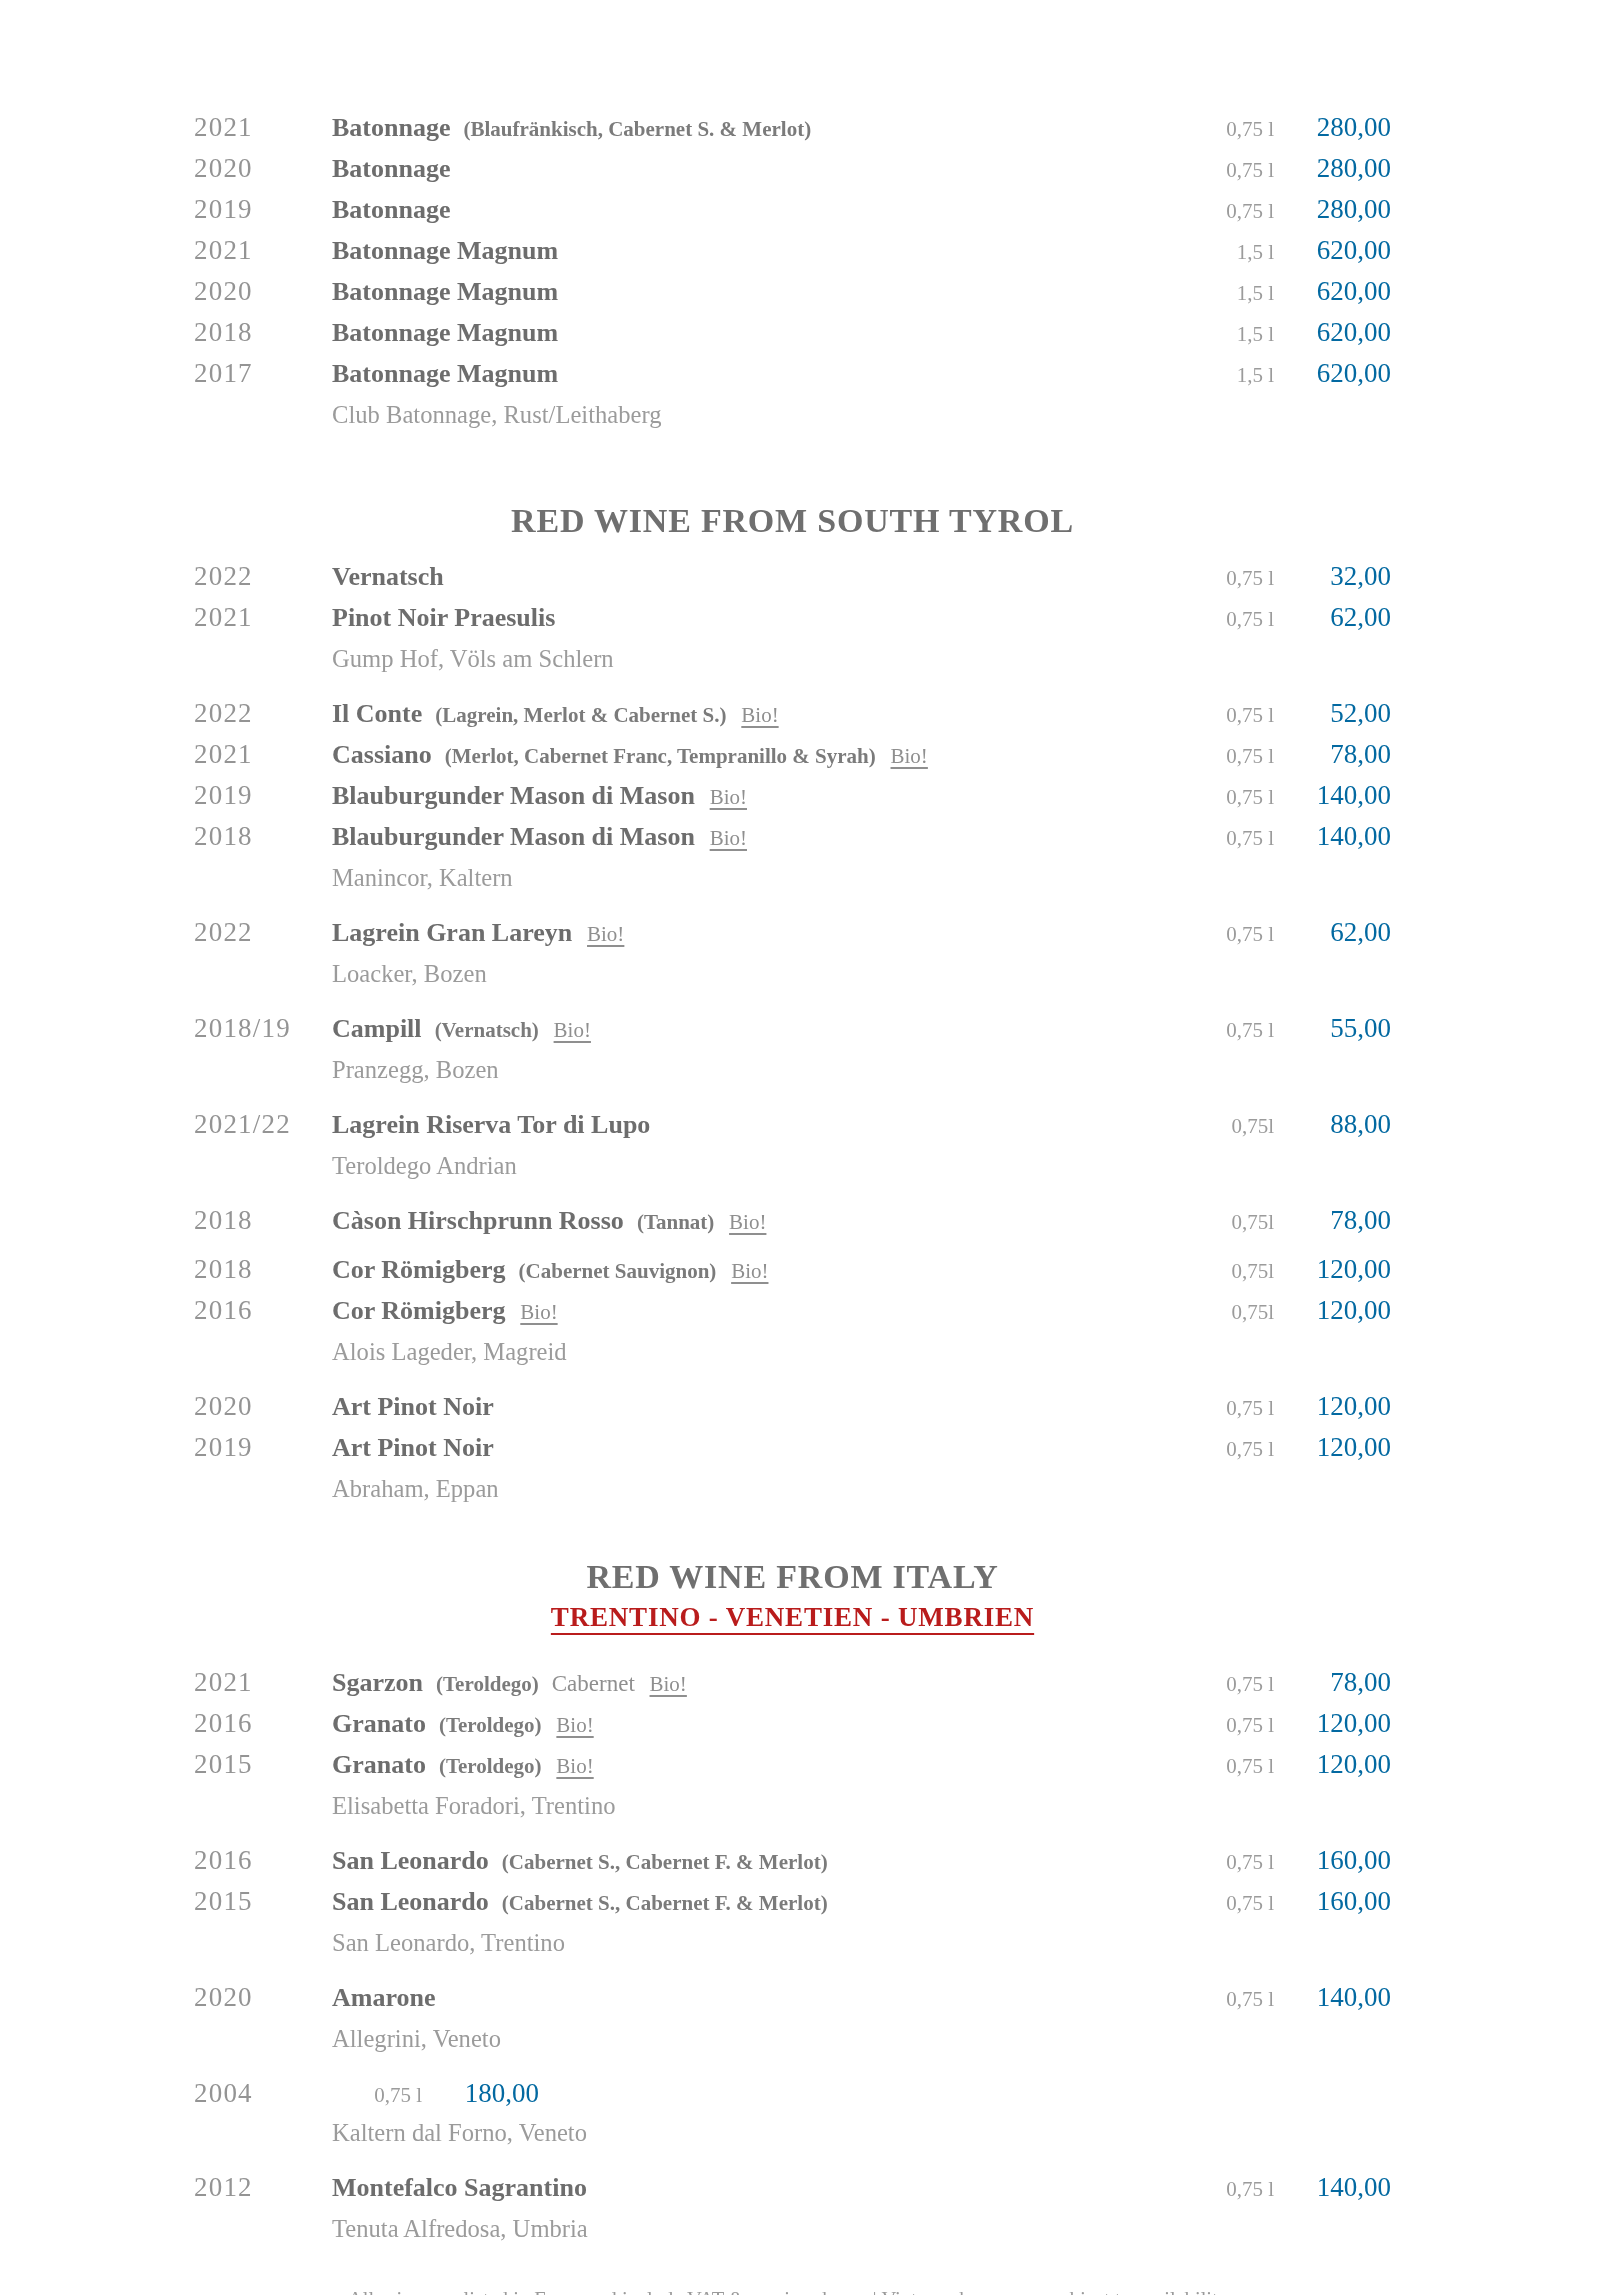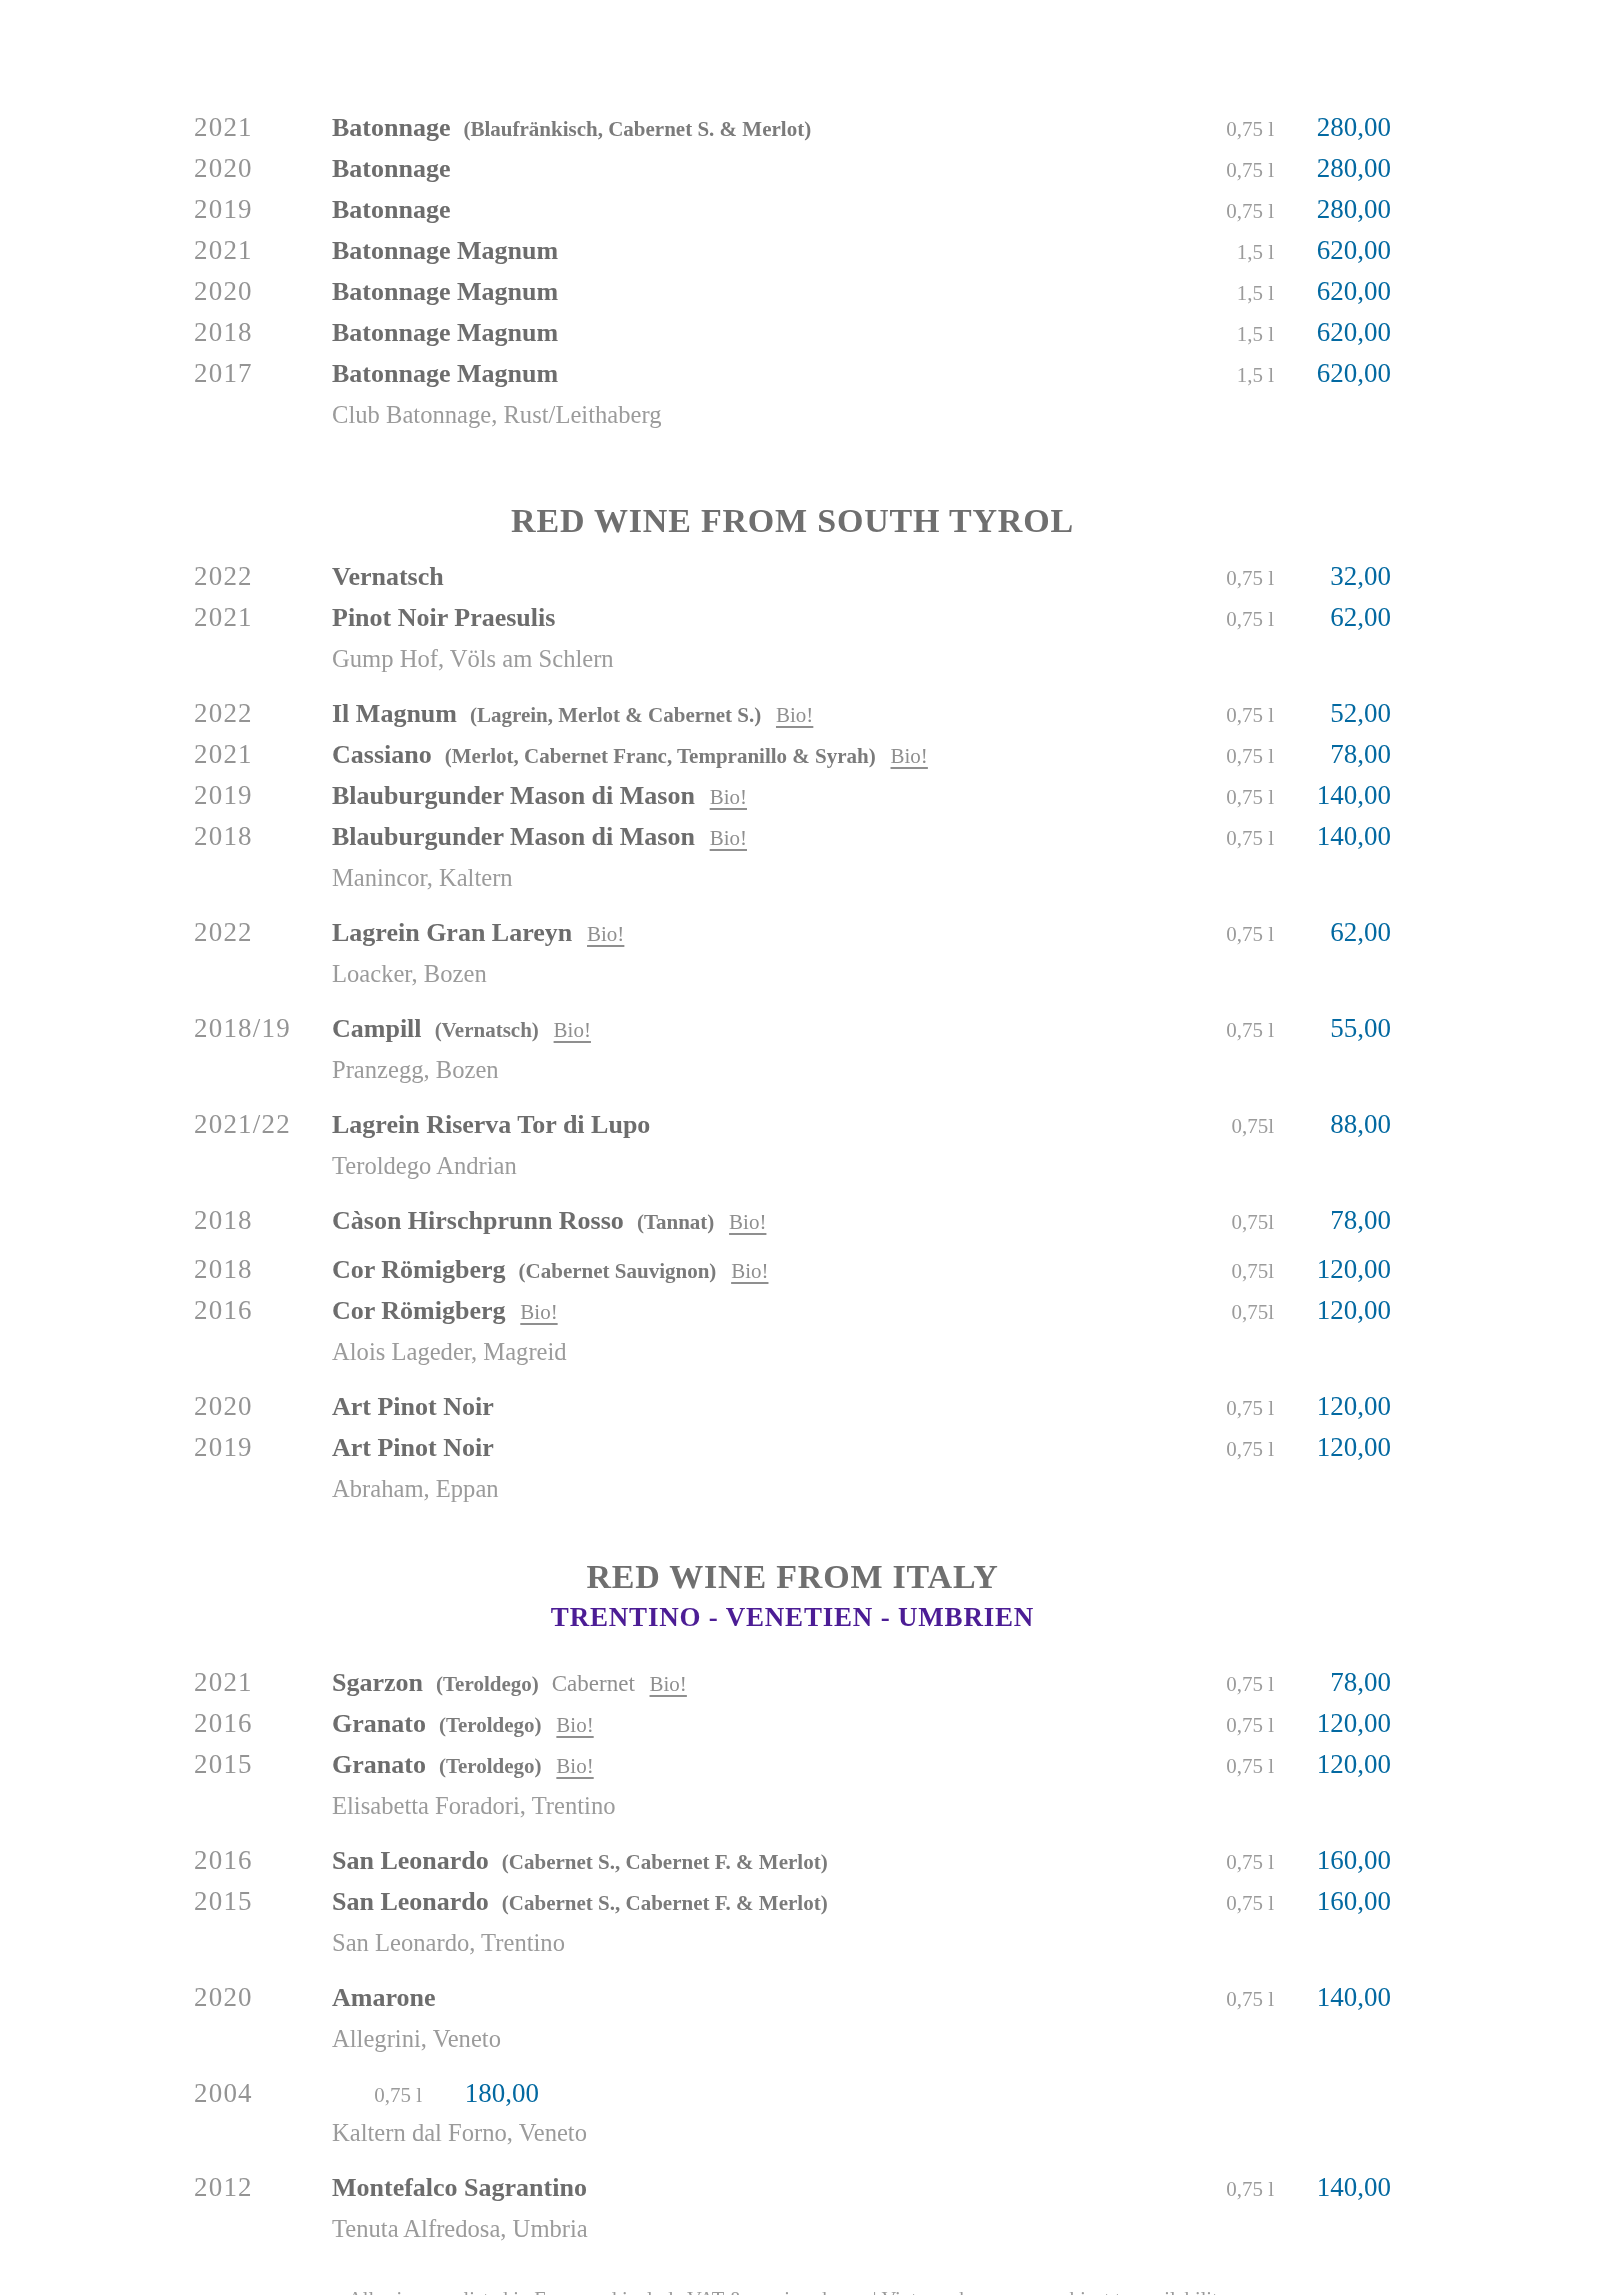--- a/index.html
+++ b/index.html
@@ -95,21 +95,22 @@
     color: #6f6f6f;
   }
   .section.has-subtitle .section-title { margin: 48px 0 0 0; }
   .section-subtitle {
     margin: 0 0 28px 0;
     text-align: center;
     font-size: 27px;
     line-height: 38px;
     font-weight: bold;
     letter-spacing: 0.8px;
-    color: #4c1d95;
+    color: #b91c1c;
+    text-decoration: underline;
     text-underline-offset: 6.6px;
   }
   
   .footer { margin-top: 38px; text-align: center; }
   .footer-note {
     font-size: 20.5px;
     line-height: 28px;
     color: #9a9a9a;
   }
 </style>
@@ -236,21 +237,21 @@
     <span class="col-price">62,00</span>
   </div>
               </div>
     <div class="producer-row">Gump Hof, Völs am Schlern</div>
   </div>
             <div class="group">
     <div class="group-rows">
                 <div class="wine-row">
     <span class="col-year">2022</span>
     <span class="col-main">
-      <span class="w-name">Il Magnum</span>
+      <span class="w-name">Il Conte</span>
       <span class="w-grapes">(Lagrein, Merlot &amp; Cabernet S.)</span>
       
       <span class="w-bio">Bio!</span>
     </span>
     <span class="col-vol">0,75 l</span>
     <span class="col-price">52,00</span>
   </div>
                 <div class="wine-row">
     <span class="col-year">2021</span>
     <span class="col-main">

